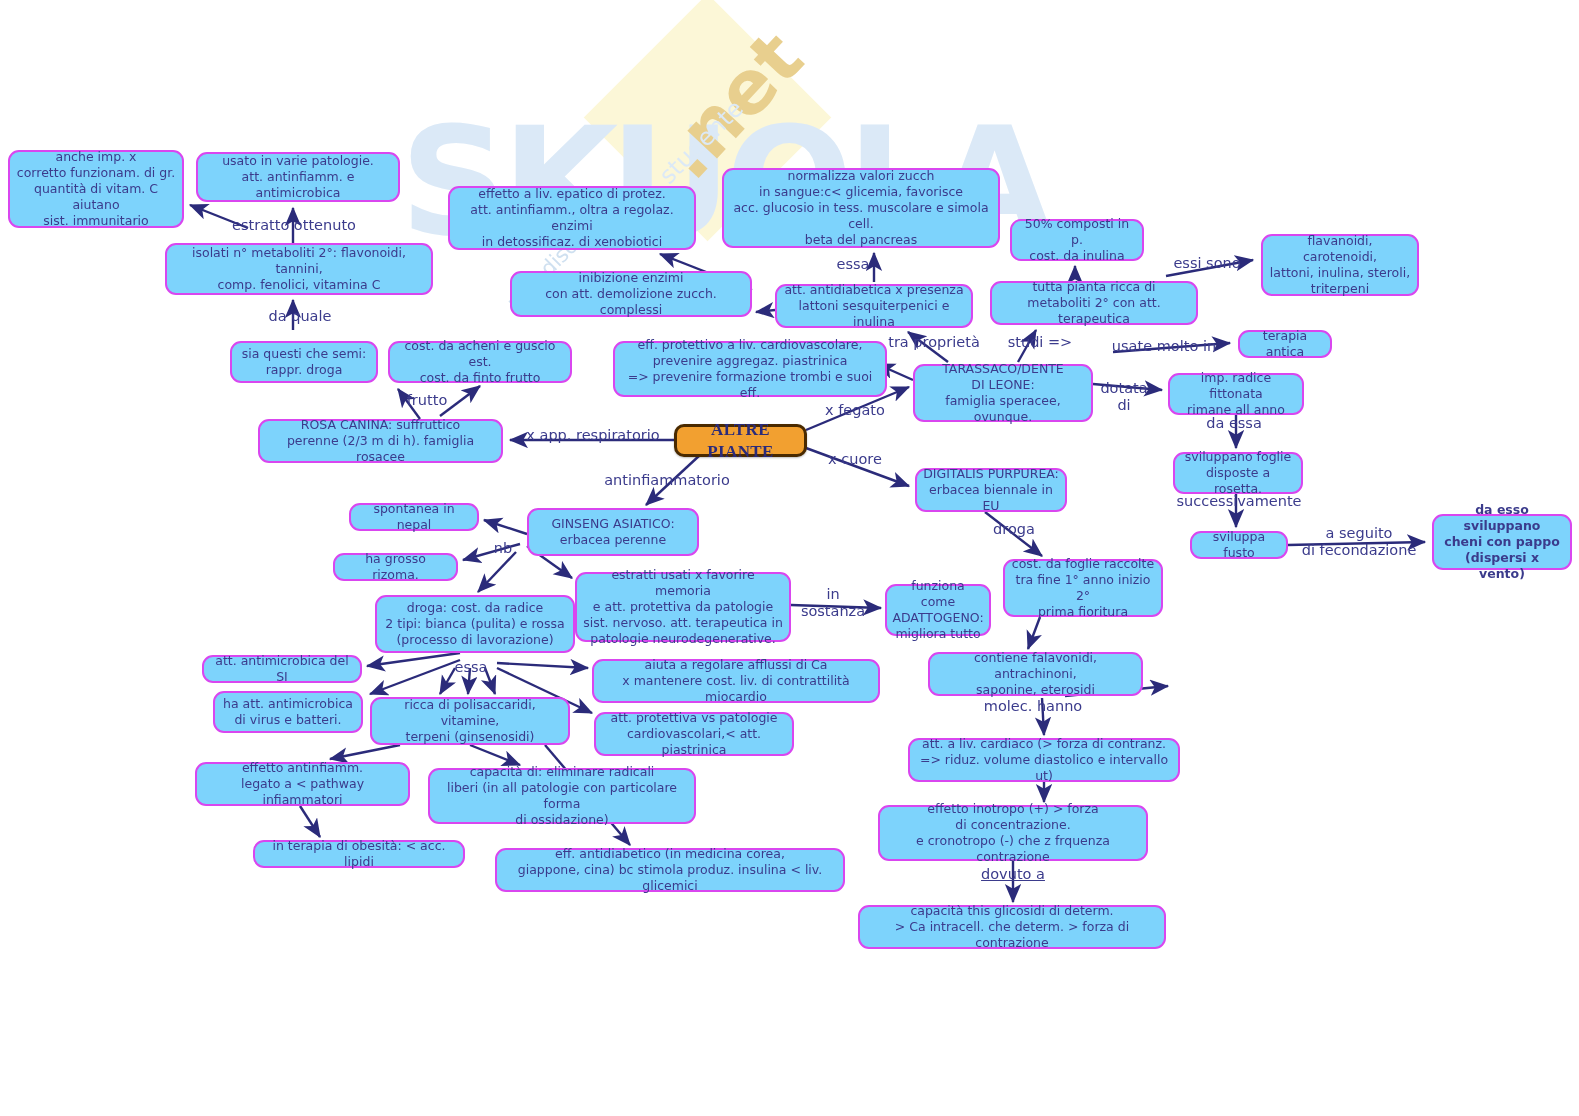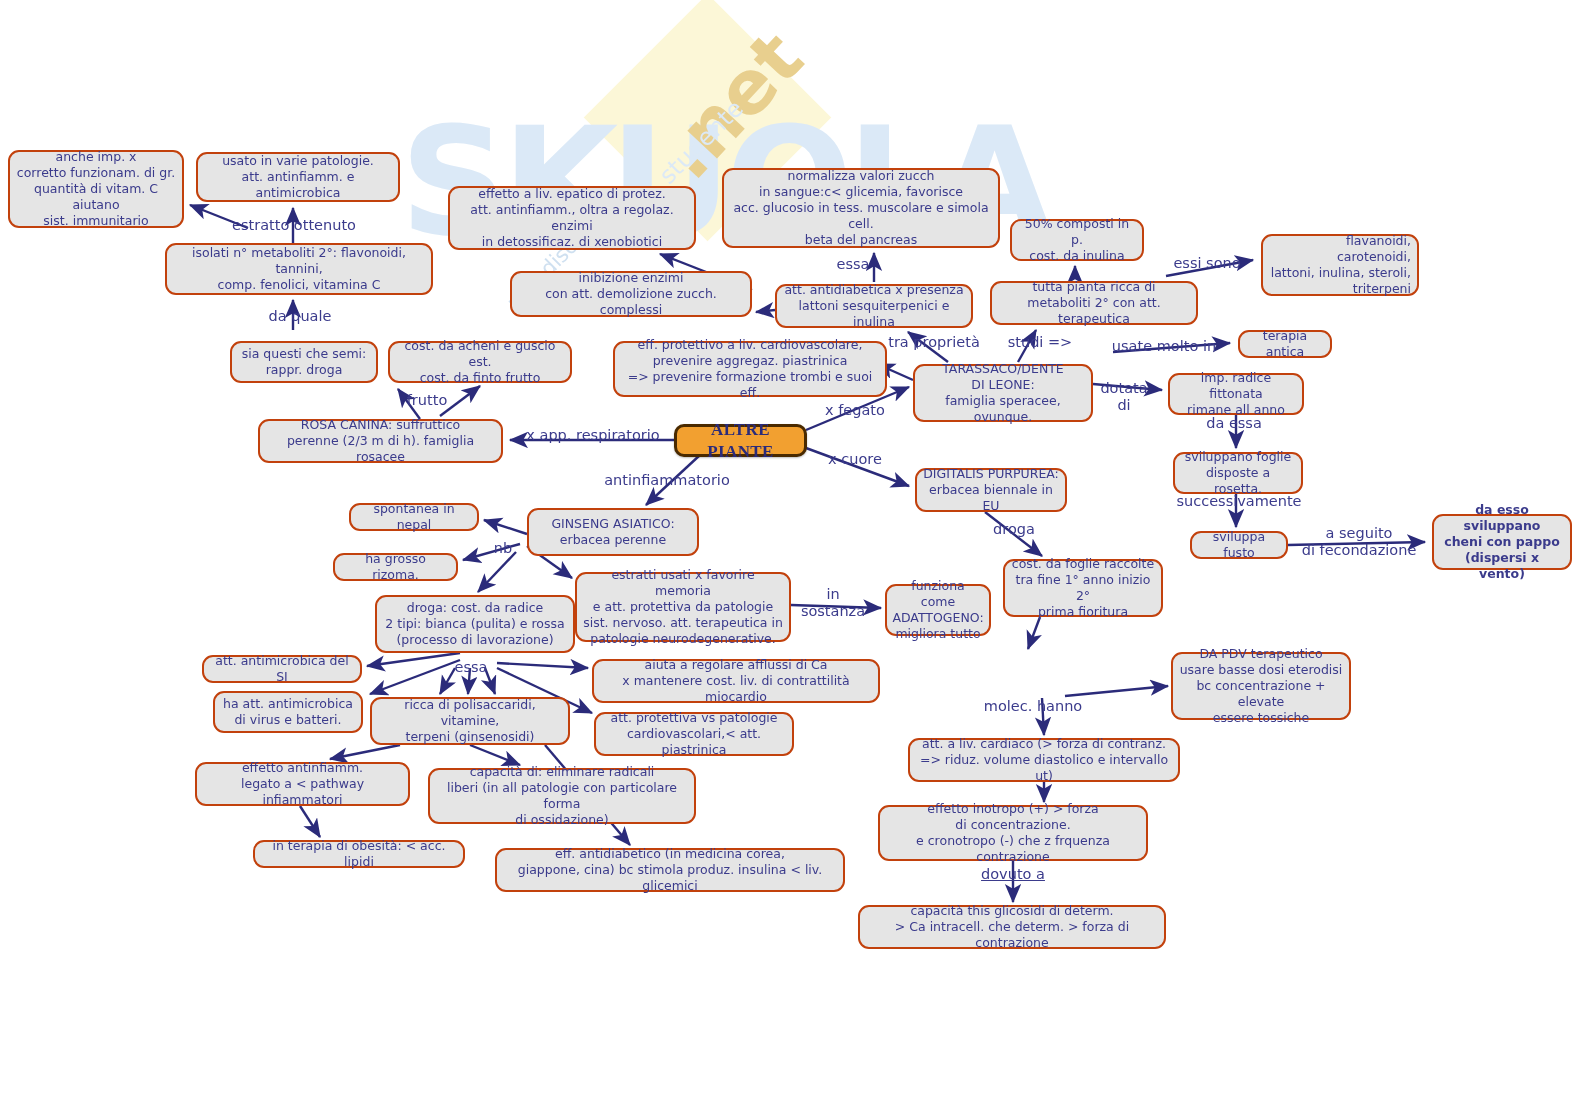--- a/index.html
+++ b/index.html
@@ -19,23 +19,23 @@
   #edges {
     position: absolute;
     left: 0; top: 0;
     width: 1579px;
     height: 1116px;
     pointer-events: none;
   }
   .node {
     position: absolute;
     box-sizing: border-box;
-    border: 2px solid #c2410c;
+    border: 2px solid #d946ef;
     border-radius: 11px;
-    background: #e5e5e5;
+    background: #7dd3fc;
     color: #3b3b8c;
     font-size: 12.5px;
     line-height: 1.28;
     text-align: center;
     display: flex;
     align-items: center;
     justify-content: center;
     padding: 3px 6px;
     white-space: pre-line;
     z-index: 3;
@@ -193,21 +193,21 @@
 comp. fenolici, vitamina C</div>
     <div class="node" style="left: 448px; top: 186px; width: 248px; height: 64px;">effetto a liv. epatico di protez.
 att. antinfiamm., oltra a regolaz. enzimi
 in detossificaz. di xenobiotici</div>
     <div class="node" style="left: 722px; top: 168px; width: 278px; height: 80px;">normalizza valori zucch
 in sangue:c&lt; glicemia, favorisce
 acc. glucosio in tess. muscolare e simola cell.
 beta del pancreas</div>
     <div class="node" style="left: 1010px; top: 219px; width: 134px; height: 42px;">50% composti in p.
 cost. da inulina</div>
-    <div class="node" style="left: 1261px; top: 234px; width: 158px; height: 62px; text-align: right;">flavanoidi, carotenoidi,
+    <div class="node" style="left: 1261px; top: 234px; width: 158px; height: 62px;">flavanoidi, carotenoidi,
 lattoni, inulina, steroli,
 triterpeni</div>
     <div class="node" style="left: 510px; top: 271px; width: 242px; height: 46px;">inibizione enzimi
 con att. demolizione zucch. complessi</div>
     <div class="node" style="left: 775px; top: 284px; width: 198px; height: 44px;">att. antidiabetica x presenza
 lattoni sesquiterpenici e inulina</div>
     <div class="node" style="left: 990px; top: 281px; width: 208px; height: 44px;">tutta pianta ricca di
 metaboliti 2° con att. terapeutica</div>
     <div class="node" style="left: 230px; top: 341px; width: 148px; height: 42px;">sia questi che semi:
 rappr. droga</div>
@@ -245,24 +245,22 @@
 migliora tutto</div>
     <div class="node" style="left: 1003px; top: 559px; width: 160px; height: 58px;">cost. da foglie raccolte
 tra fine 1° anno inizio 2°
 prima fioritura</div>
     <div class="node" style="left: 375px; top: 595px; width: 200px; height: 58px;">droga: cost. da radice
 2 tipi: bianca (pulita) e rossa
 (processo di lavorazione)</div>
     <div class="node" style="left: 202px; top: 655px; width: 160px; height: 28px;">att. antimicrobica del SI</div>
     <div class="node" style="left: 592px; top: 659px; width: 288px; height: 44px;">aiuta a regolare afflussi di Ca
 x mantenere cost. liv. di contrattilità miocardio</div>
-    <div class="node" style="left: 1171px; top: 652px; width: 180px; height: 68px;">DA PDV terapeutico
-usare basse dosi eterodisi
-bc concentrazione + elevate
-essere tossiche</div>
+    <div class="node" style="left: 928px; top: 652px; width: 215px; height: 44px;">contiene falavonidi, antrachinoni,
+saponine, eterosidi</div>
     <div class="node" style="left: 213px; top: 691px; width: 150px; height: 42px;">ha att. antimicrobica
 di virus e batteri.</div>
     <div class="node" style="left: 370px; top: 697px; width: 200px; height: 48px;">ricca di polisaccaridi, vitamine,
 terpeni (ginsenosidi)</div>
     <div class="node" style="left: 594px; top: 712px; width: 200px; height: 44px;">att. protettiva vs patologie
 cardiovascolari,&lt; att. piastrinica</div>
     <div class="node" style="left: 908px; top: 738px; width: 272px; height: 44px;">att. a liv. cardiaco (&gt; forza di contranz.
 =&gt; riduz. volume diastolico e intervallo ut)</div>
     <div class="node" style="left: 195px; top: 762px; width: 215px; height: 44px; text-align: center;">effetto antinfiamm.
 legato a &lt; pathway infiammatori</div>

